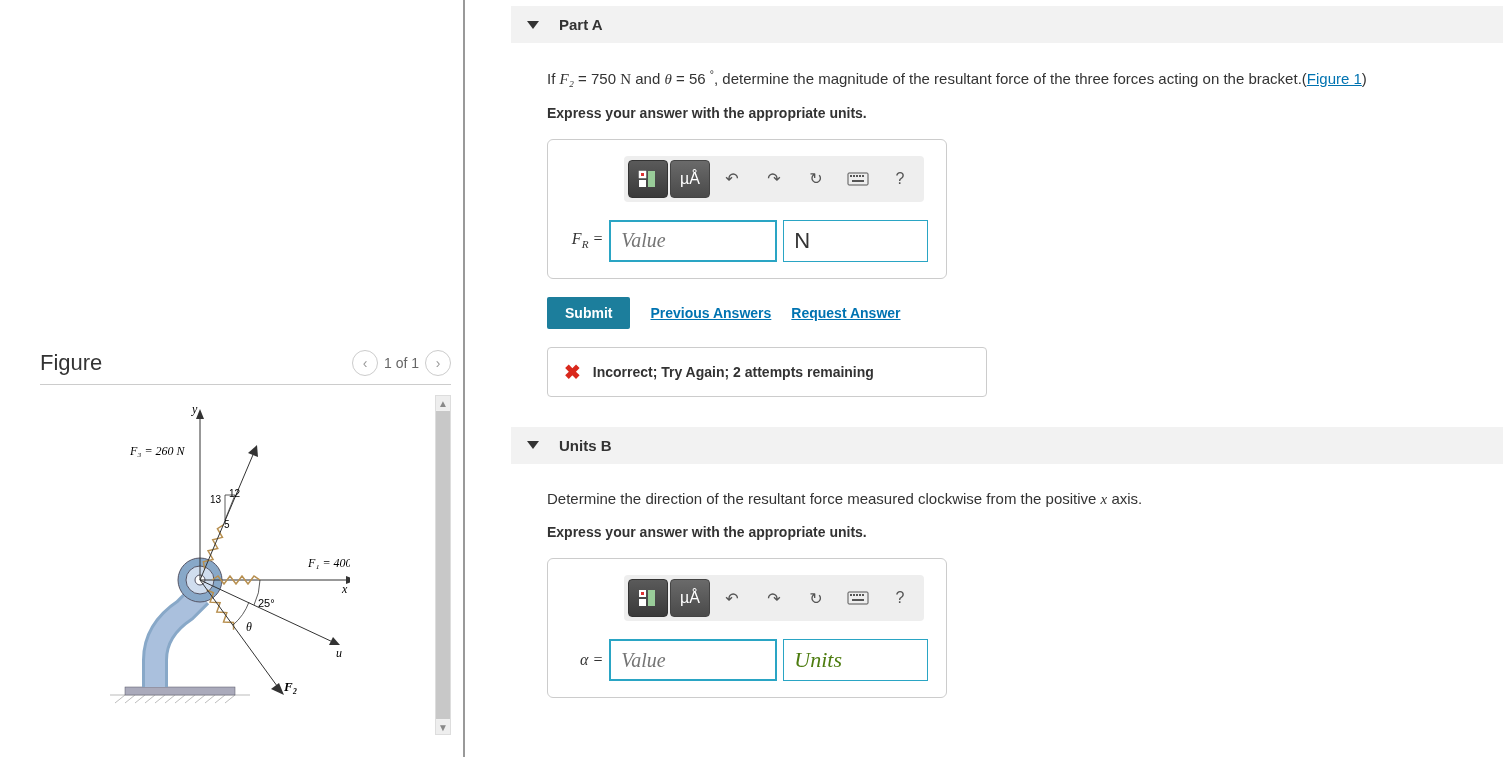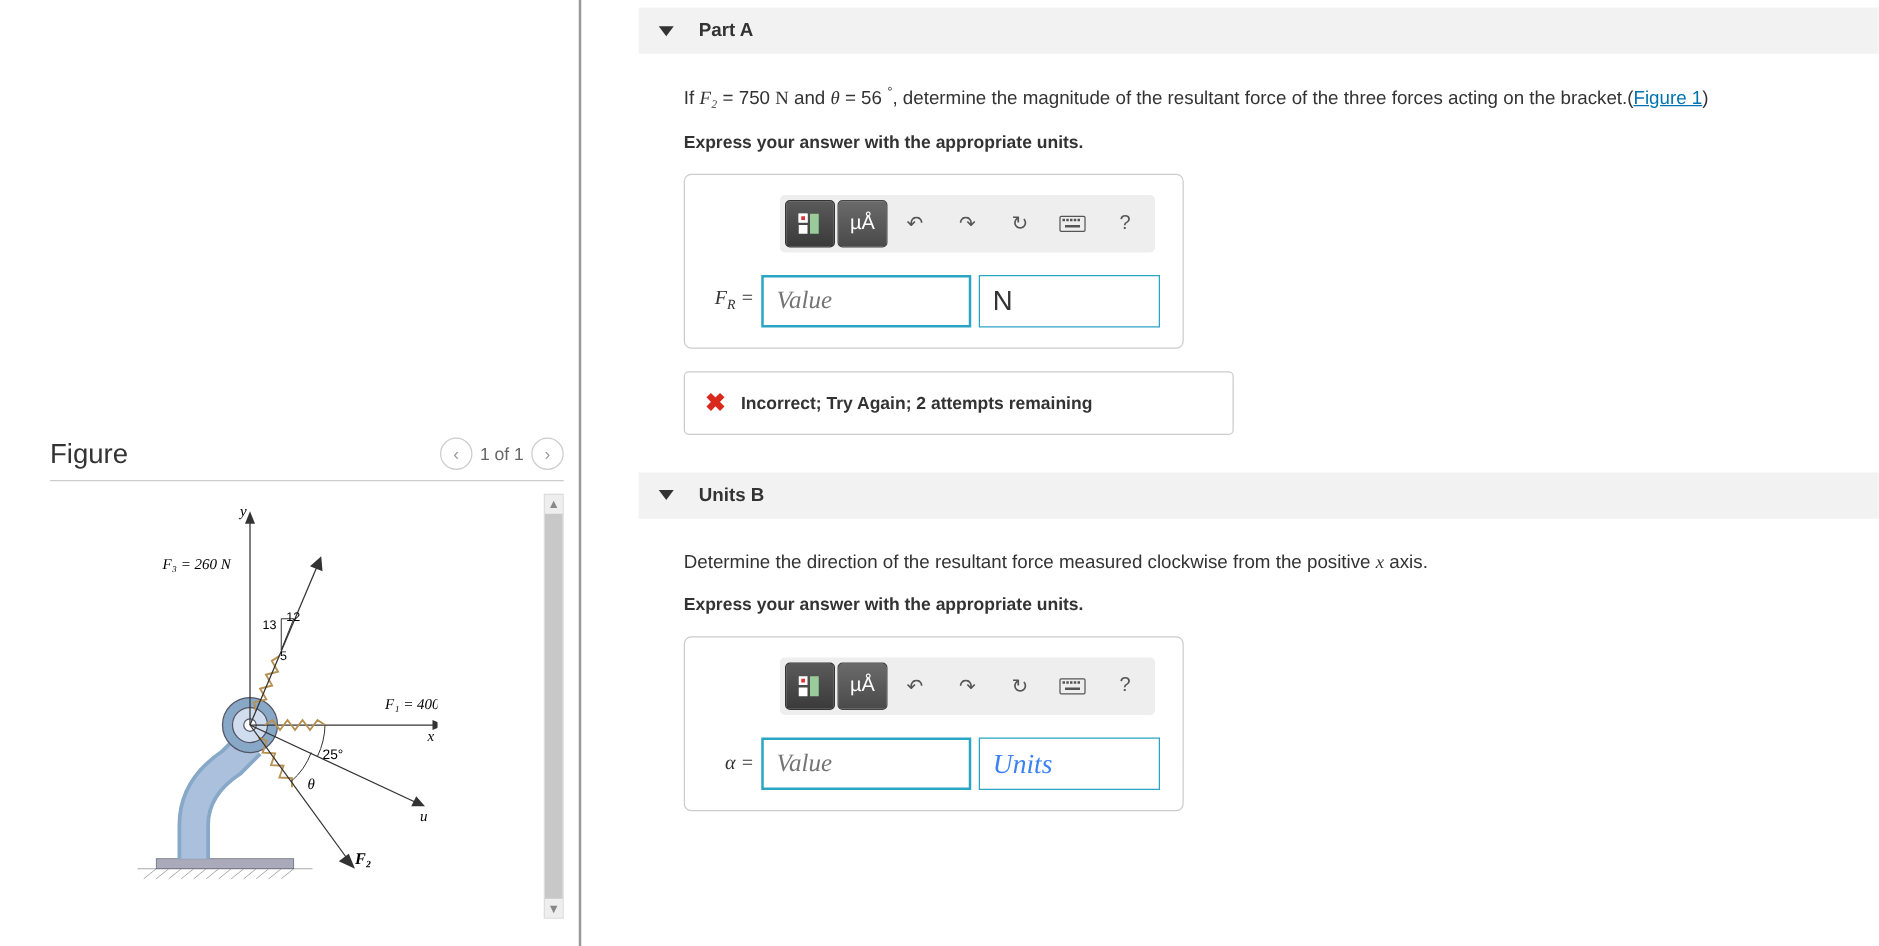--- a/index.html
+++ b/index.html
@@ -29,21 +29,21 @@
   .bold-line { font-weight: bold; font-size: 14px; margin-bottom: 18px; }
 
   .answer-box { border: 1px solid #ccc; border-radius: 6px; padding: 16px 18px; width: 400px; }
   .toolbar { display: flex; align-items: center; gap: 2px; background: #eee; border-radius: 4px; padding: 4px; width: fit-content; margin-left: 58px; margin-bottom: 18px;}
   .tool-btn { width: 40px; height: 38px; display:flex; align-items:center; justify-content:center; border-radius:4px; cursor:pointer; font-size:16px; color:#555;}
   .tool-btn.dark { background: linear-gradient(#5a5a5a,#3a3a3a); color:#fff; border:1px solid #333; font-size:13px;}
   .tool-btn.dark2 { background: linear-gradient(#6a6a6a,#4a4a4a); color:#fff; border:1px solid #444; }
   .input-row { display: flex; align-items: center; gap: 6px; }
   .var-label { font-style: italic; font-family: 'Times New Roman', serif; font-size: 16px; width: 48px; text-align:right;}
   .val-input { width: 168px; height: 42px; border: 2px solid #2aa5c4; font-size: 20px; font-style: italic; color: #ec4899; padding: 0 10px; font-family:'Times New Roman',serif;}
-  .unit-input { width: 180px; height: 42px; border: 1px solid #2aa5c4; font-size: 22px; font-style: italic; color: #3b82f6; padding: 0 10px; font-family:'Times New Roman',serif; display:flex; align-items:center;}
+  .unit-input { width: 180px; height: 42px; border: 1px solid #2aa5c4; font-size: 22px; font-style: italic; color: #4d7c0f; padding: 0 10px; font-family:'Times New Roman',serif; display:flex; align-items:center;}
   .unit-filled { color:#333; font-style:normal; font-family:Arial;}
   .actions { display: flex; align-items: center; gap: 20px; margin-top: 18px; }
   .submit-btn { background: #1c7e9c; color: #fff; border: none; padding: 8px 18px; font-size: 14px; font-weight: bold; cursor: pointer; border-radius:2px;}
   .link { color: #0073b1; text-decoration: underline; font-weight: bold; font-size: 14px; cursor: pointer; }
   .feedback { margin-top: 18px; border: 1px solid #ccc; border-radius: 4px; padding: 12px 16px; display: flex; align-items: center; gap: 12px; width: 440px;}
   .x-icon { color: #d9281c; font-size: 20px; font-weight: bold; }
   .feedback-text { font-weight: bold; color: #333; }
 
   .serif { font-family: 'Times New Roman', serif; }
   .ital { font-style: italic; }
@@ -186,20 +186,25 @@
             </div>
             <div class="tool-btn">?</div>
           </div>
           <div class="input-row">
             <div class="var-label"><span class="serif ital">F<sub>R</sub></span> =</div>
             <input class="val-input" placeholder="Value" style="">
             <div class="unit-input unit-filled">N</div>
           </div>
         </div>
 
+        <div class="actions">
+          <button class="submit-btn">Submit</button>
+          <span class="link">Previous Answers</span>
+          <span class="link">Request Answer</span>
+        </div>
 
         <div class="feedback">
           <span class="x-icon">✖</span>
           <span class="feedback-text">Incorrect; Try Again; 2 attempts remaining</span>
         </div>
       </div>
     </div>
 
     <div class="part">
       <div class="part-header">

